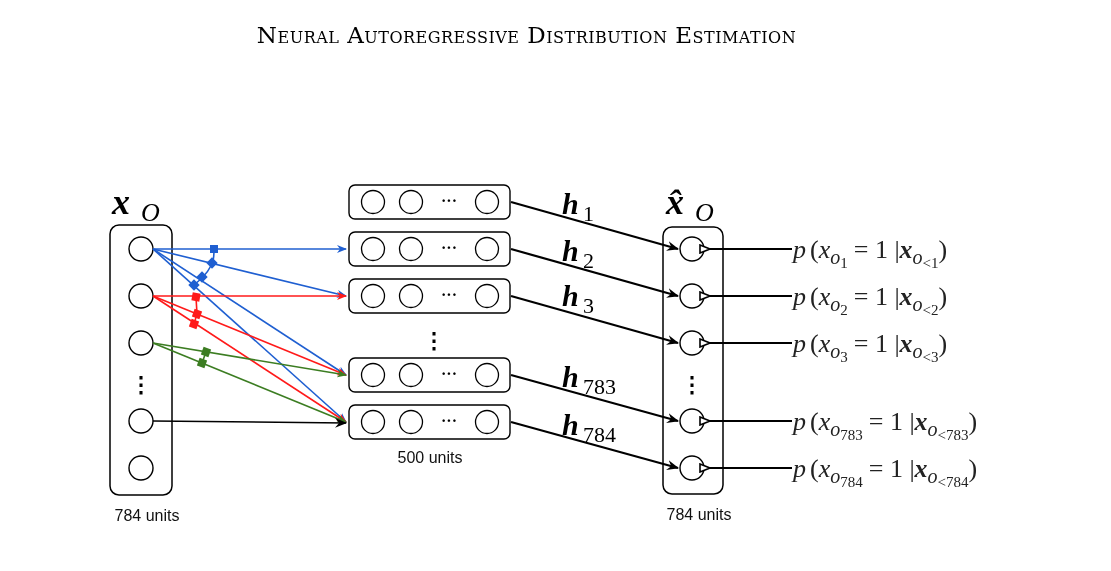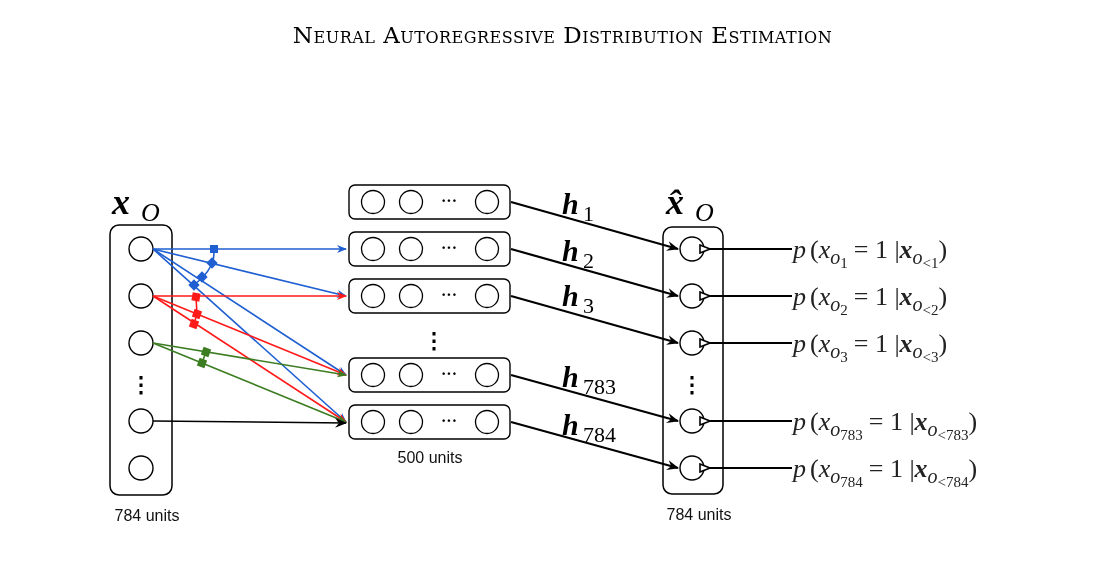--- a/index.html
+++ b/index.html
@@ -2,21 +2,20 @@
 <html><head>
 <meta charset="utf-8">
 <style>
   html, body { margin: 0; padding: 0; background: #ffffff; }
   body { width: 1111px; height: 571px; position: relative; overflow: hidden; }
   #title {
     position: absolute; left: 0; top: 22px; width: 1053px; text-align: center;
     font-family: "DejaVu Serif", "Liberation Serif", serif;
     font-size: 23px; letter-spacing: 0.5px; color: #000;
     font-variant: small-caps;
-    margin-left: 36px;
   }
   svg { position: absolute; left: 0; top: 0; }
   .serif { font-family: "Liberation Serif", "DejaVu Serif", serif; }
   .sans { font-family: "Liberation Sans", "DejaVu Sans", sans-serif; }
 </style>
 </head>
 <body>
 
 <div id="title">Neural Autoregressive Distribution Estimation</div>
 

